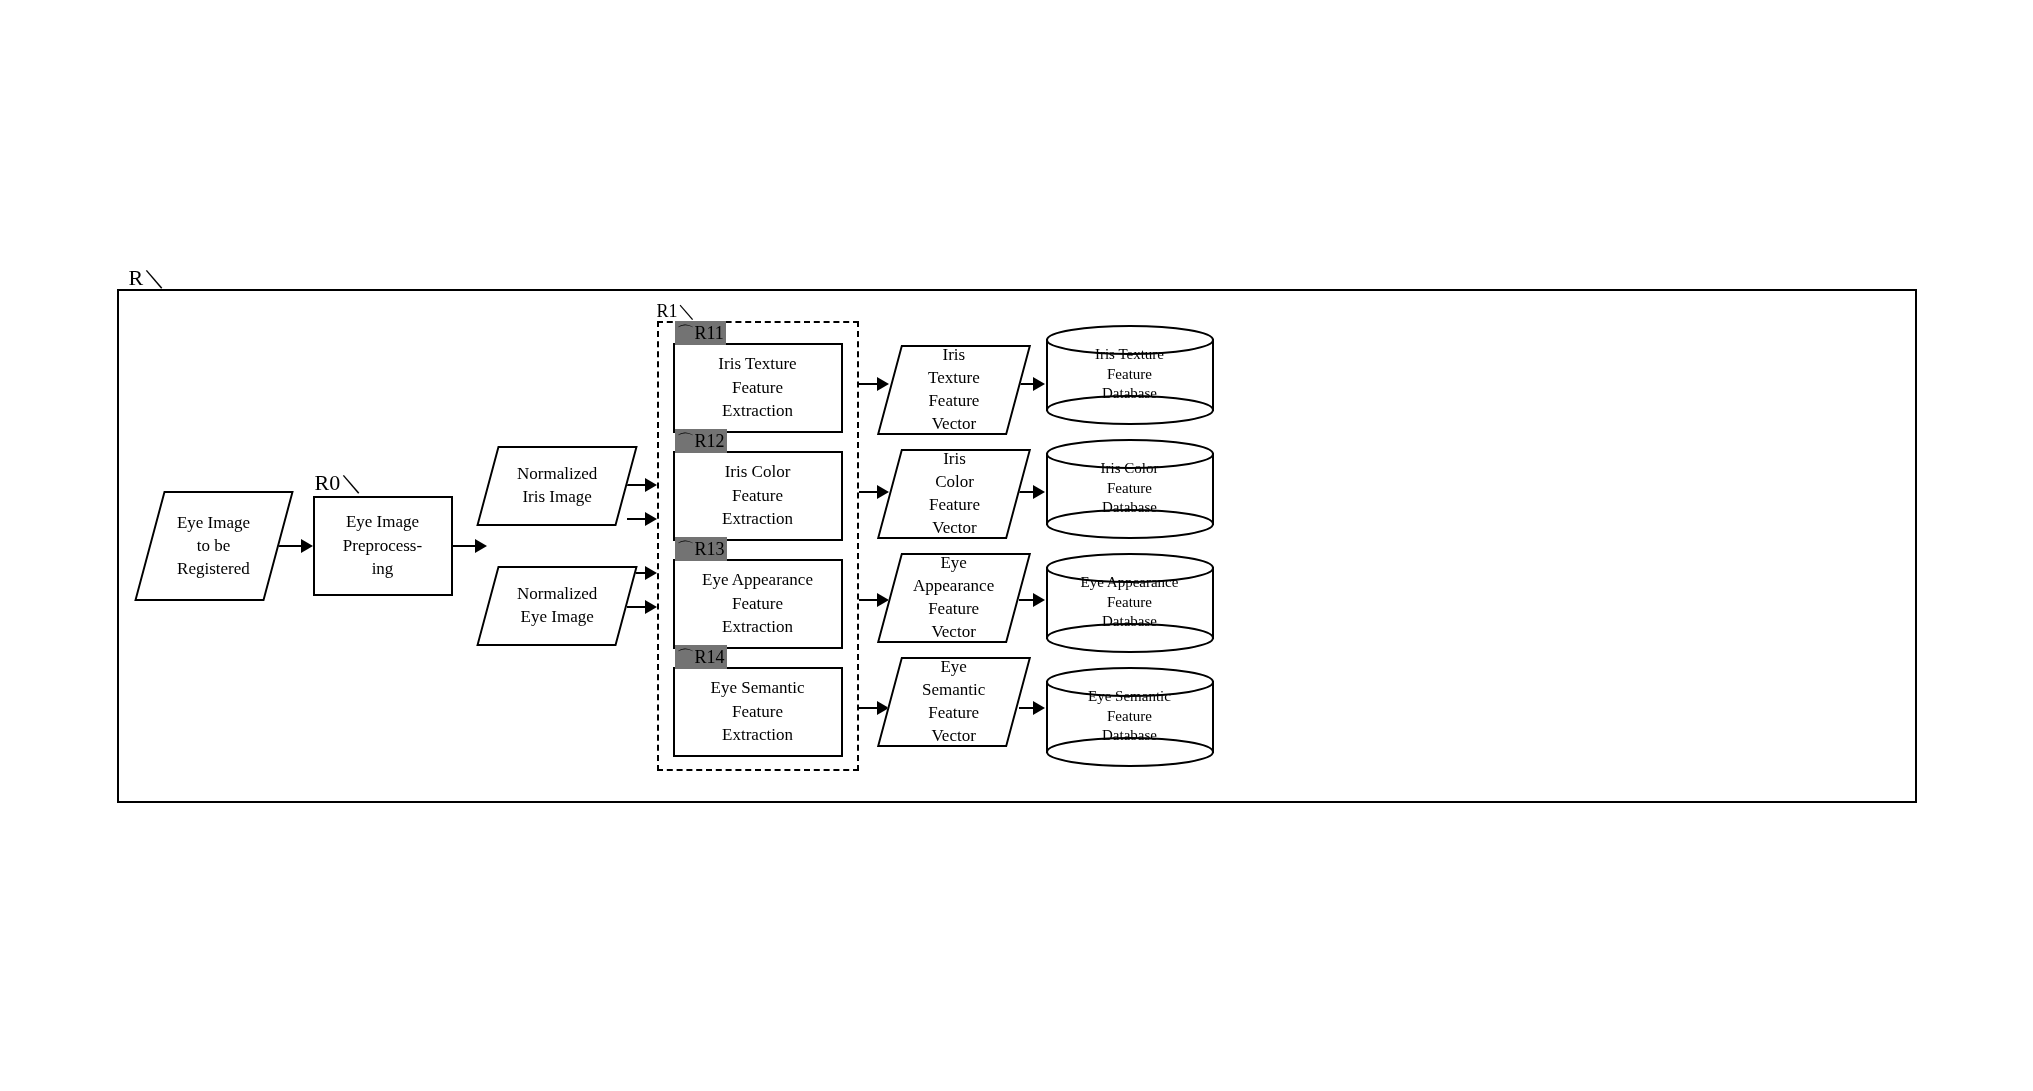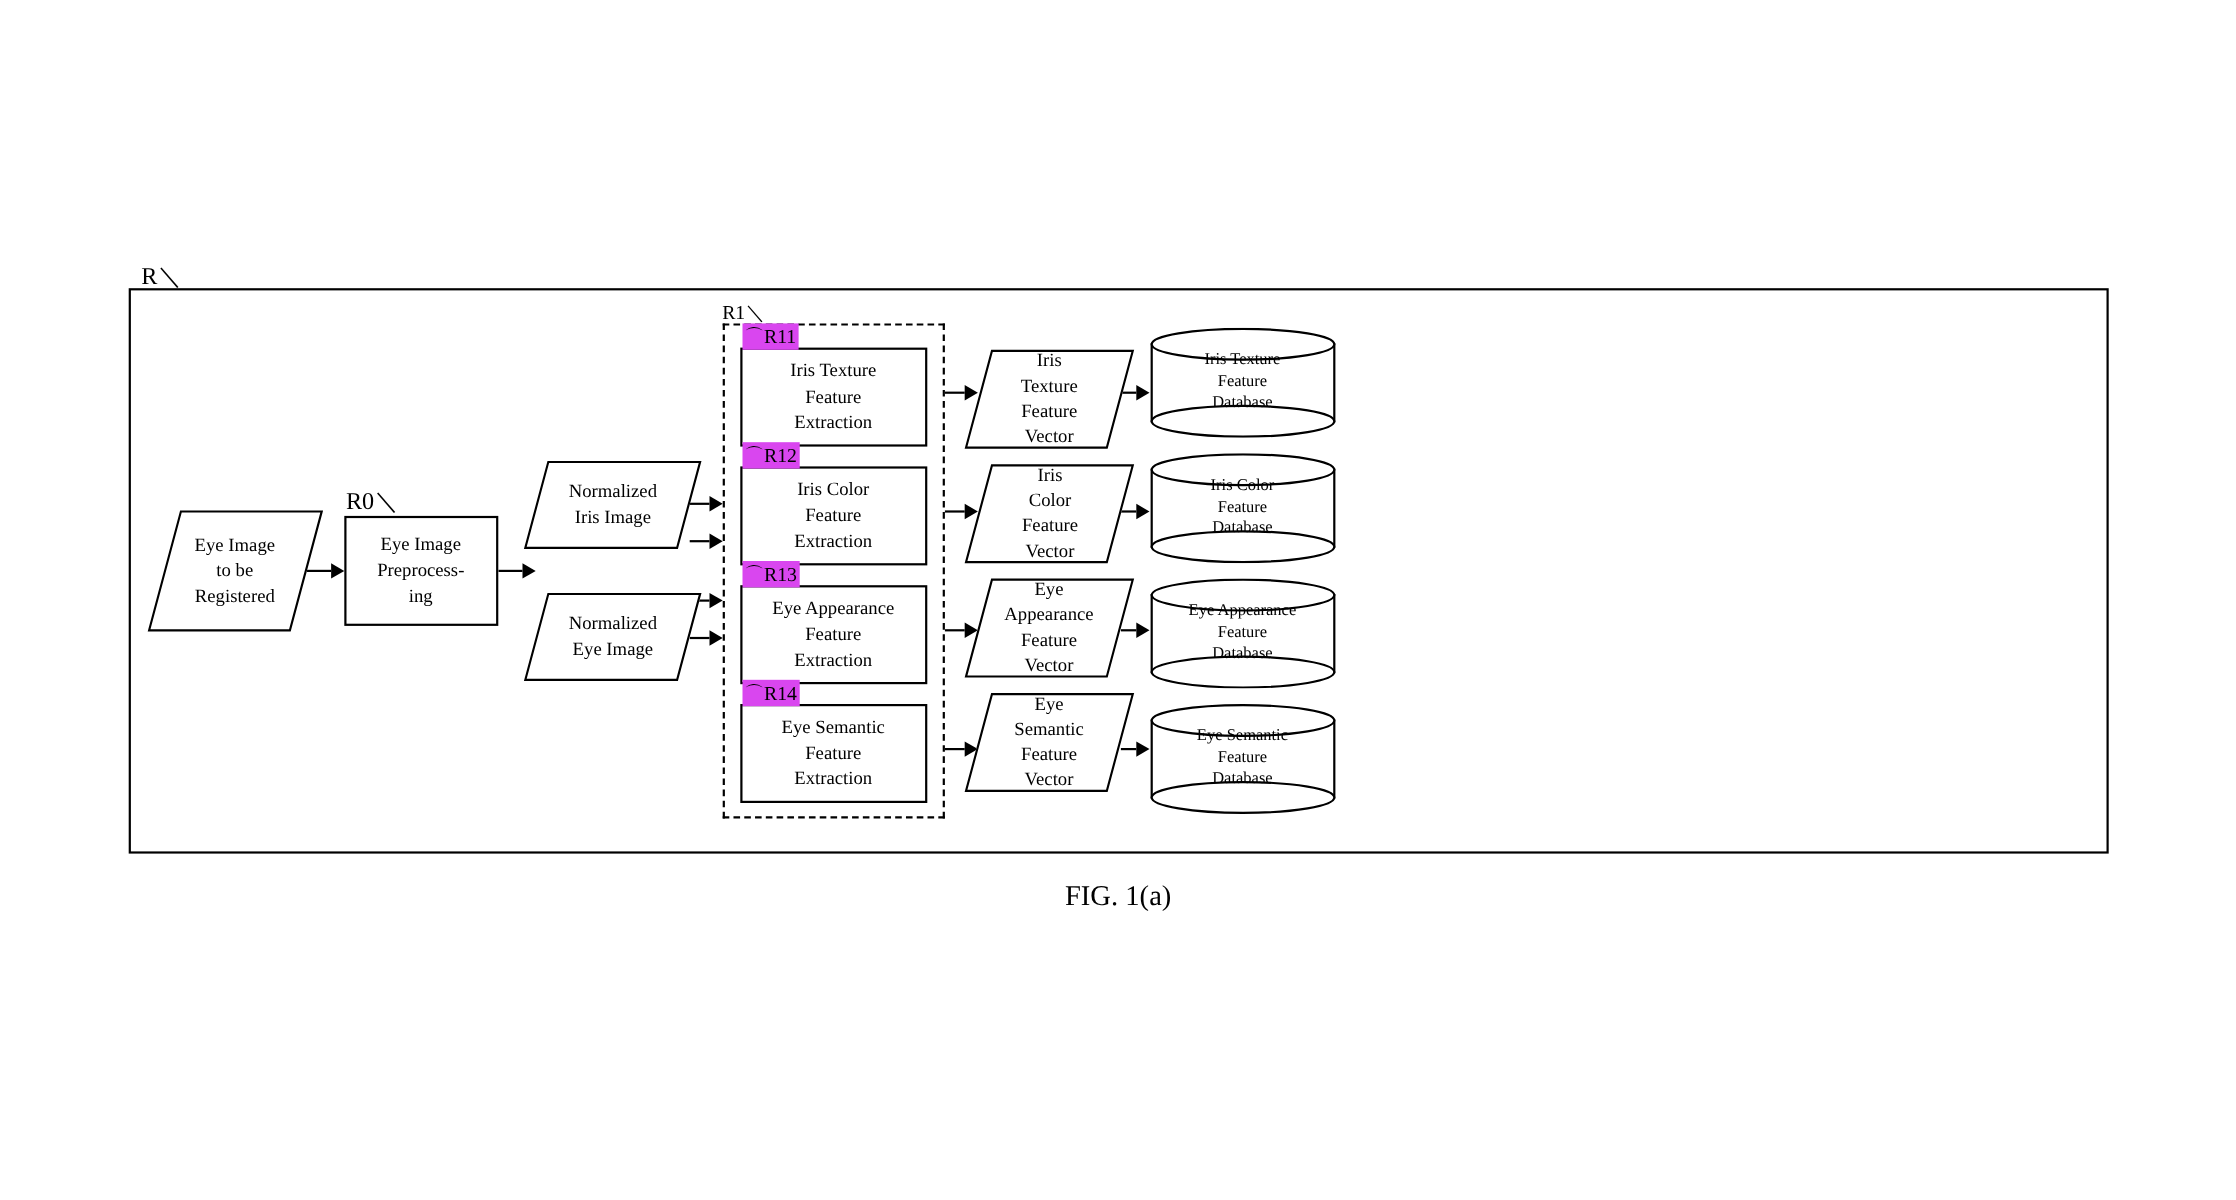--- a/index.html
+++ b/index.html
@@ -72,21 +72,21 @@
       display: flex;
       flex-direction: column;
       gap: 10px;
     }
 
     .sub-label {
       position: absolute;
       top: -14px;
       left: 2px;
       font-size: 18px;
-      background: #d946ef;
+      background: #737373;
       padding: 0 2px;
     }
 
     
     .box-eye-image { width: 130px; height: 110px; }
     .box-preprocessing { width: 140px; height: 100px; }
     .box-normalized { width: 140px; height: 80px; }
     .box-extraction { width: 170px; height: 90px; }
     .box-vector { width: 130px; height: 90px; }
 
@@ -308,14 +308,13 @@
           </svg>
           <span style="position:relative;z-index:1;text-align:center;font-size:15px;line-height:1.3;">Eye Semantic<br>Feature<br>Database</span>
         </div>
 
       </div>
 
     </div>
 
   </div>
 
-  <p class="fig-caption">FIG. 1(a)</p>
 </div>
 
 </body></html>

